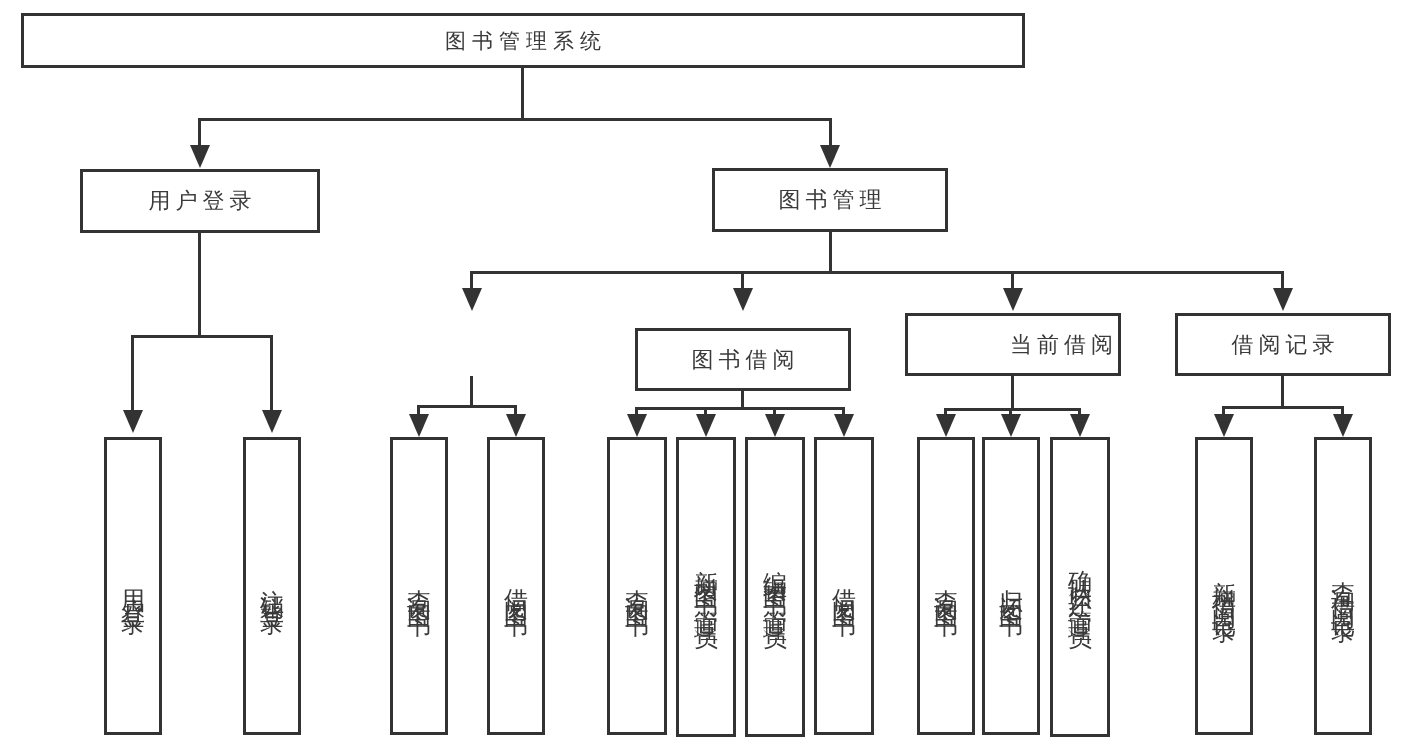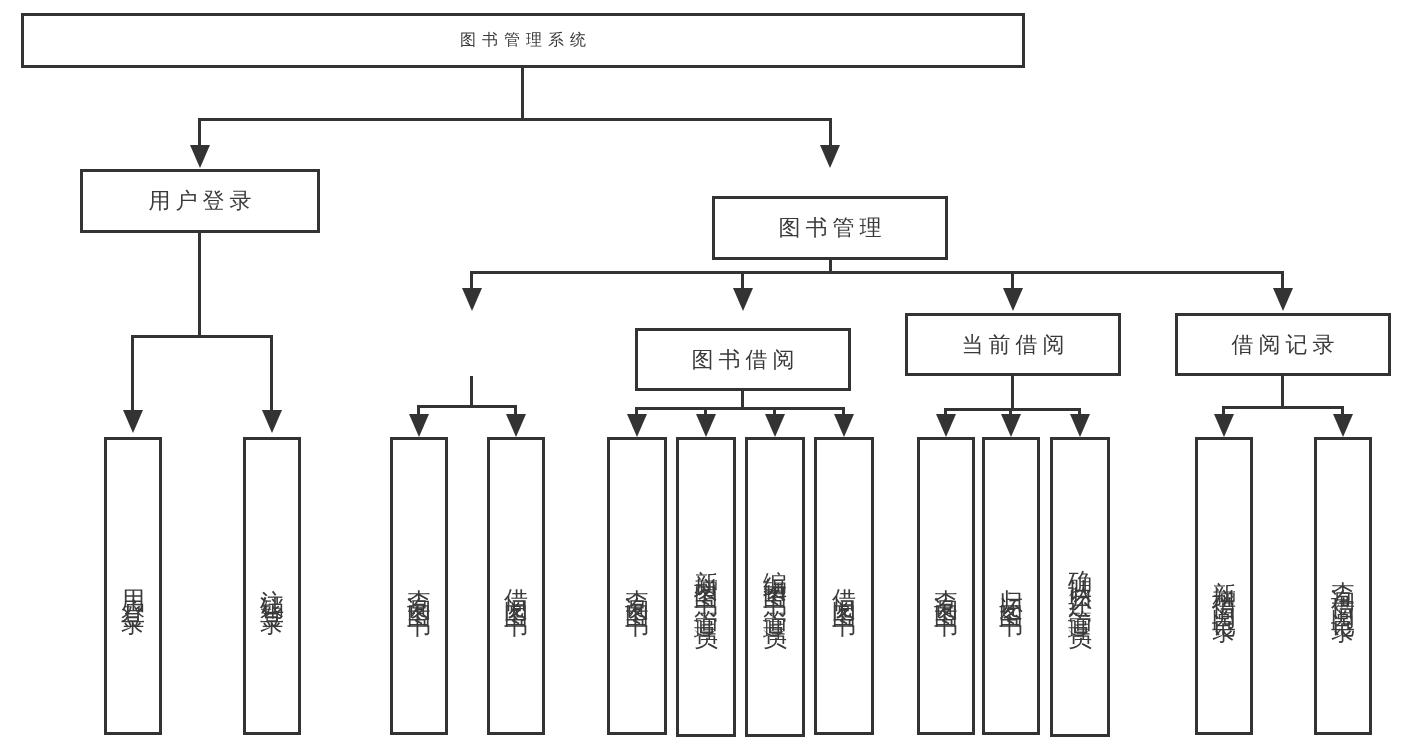--- a/index.html
+++ b/index.html
@@ -16,21 +16,21 @@
   
   .node{
     position:absolute;box-sizing:border-box;background:#fff;
     border:3px solid var(--line);
     display:flex;align-items:center;justify-content:center;
     color:var(--text);
   }
   .h-node span{
     font-size:22px;letter-spacing:5px;padding-left:5px;white-space:nowrap;
   }
-  .root-node span{font-size:16px;letter-spacing:6px;padding-left:6px;}
+  .root-node span{font-size:21px;letter-spacing:6px;padding-left:6px;}
   .v-node span{
     writing-mode:vertical-rl;text-orientation:mixed;
     font-size:24px;letter-spacing:8px;line-height:1;white-space:nowrap;
   }
   
   .vline{position:absolute;width:3px;background:var(--line);}
   .hline{position:absolute;height:3px;background:var(--line);}
   .atip{
     position:absolute;width:0;height:0;
     border-left:10px solid transparent;border-right:10px solid transparent;
@@ -106,28 +106,28 @@
   <div class="vline" style="left:1341px;top:406px;height:10px;"></div>
   <div class="atip" style="left:1333px;top:414px;"></div>
 
   <div class="node h-node root-node" style="left:21px;top:13px;width:1004px;height:55px;">
     <span>图书管理系统</span>
   </div>
 
   <div class="node h-node" style="left:80px;top:169px;width:240px;height:64px;">
     <span>用户登录</span>
   </div>
-  <div class="node h-node" style="left:712px;top:168px;width:236px;height:64px;margin-top:28px;">
+  <div class="node h-node" style="left:712px;top:168px;width:236px;height:64px;">
     <span>图书管理</span>
   </div>
 
   <div class="node h-node" style="left:635px;top:328px;width:216px;height:63px;">
     <span>图书借阅</span>
   </div>
-  <div class="node h-node" style="left:905px;top:313px;width:216px;height:63px;">
+  <div class="node h-node" style="left:905px;top:313px;width:216px;height:63px;justify-content:flex-end;">
     <span>当前借阅</span>
   </div>
   <div class="node h-node" style="left:1175px;top:313px;width:216px;height:63px;">
     <span>借阅记录</span>
   </div>
 
   <div class="node v-node" style="left:104px;top:437px;width:58px;height:298px;">
     <span>用户登录</span>
   </div>
   <div class="node v-node" style="left:243px;top:437px;width:58px;height:298px;">

